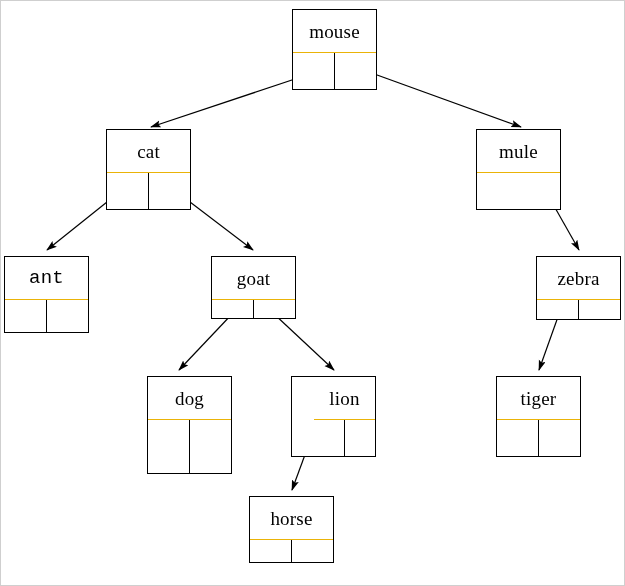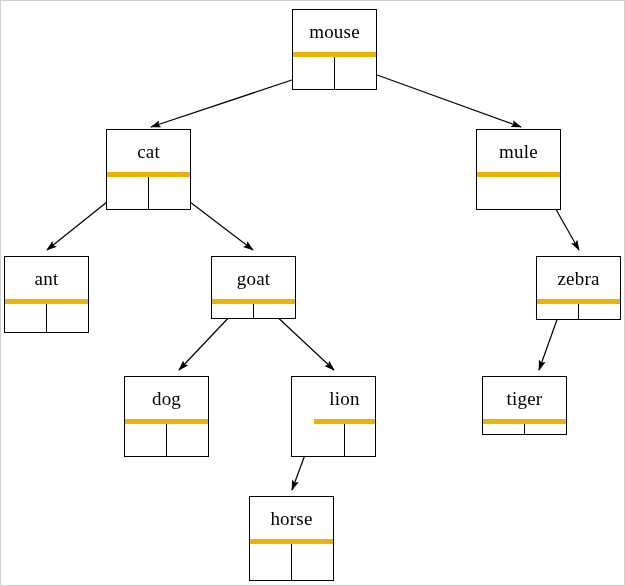--- a/index.html
+++ b/index.html
@@ -33,21 +33,21 @@
     border: 1px solid #000000;
     background: #ffffff;
     display: flex;
     flex-direction: column;
   }
   .node-label {
     flex: 0 0 auto;
     display: flex;
     align-items: center;
     justify-content: center;
-    border-bottom: 5px solid #eab308;
+    border-bottom: 1px solid #eab308;
     font-size: 19px;
     line-height: 1;
     color: #000000;
     letter-spacing: 0.2px;
     user-select: none;
   }
   .node-pointers {
     flex: 1 1 auto;
     display: flex;
   }
@@ -99,62 +99,62 @@
         </div>
       </div>
       <div class="node" style="left: 475px; top: 128px; width: 85px; height: 81px; gap: 39px;">
         <div class="node-label" style="height: 42px;">mule</div>
         <div class="node-pointers">
           <div class="ptr-left"></div>
           <div class="ptr-right"></div>
         </div>
       </div>
       <div class="node" style="left: 3px; top: 255px; width: 85px; height: 77px;">
-        <div class="node-label" style="height: 42px;">ant</div>
+        <div class="node-label" style="height: 42px; font-family: Liberation Mono, monospace;">ant</div>
         <div class="node-pointers">
           <div class="ptr-left"></div>
           <div class="ptr-right"></div>
         </div>
       </div>
       <div class="node" style="left: 210px; top: 255px; width: 85px; height: 63px;">
         <div class="node-label" style="height: 42px;">goat</div>
         <div class="node-pointers">
           <div class="ptr-left"></div>
           <div class="ptr-right"></div>
         </div>
       </div>
       <div class="node" style="left: 535px; top: 255px; width: 85px; height: 64px;">
         <div class="node-label" style="height: 42px;">zebra</div>
         <div class="node-pointers">
           <div class="ptr-left"></div>
           <div class="ptr-right"></div>
         </div>
       </div>
-      <div class="node" style="left: 123px; top: 375px; width: 85px; height: 81px;">
+      <div class="node" style="left: 146px; top: 375px; width: 85px; height: 98px;">
         <div class="node-label" style="height: 42px;">dog</div>
         <div class="node-pointers">
           <div class="ptr-left"></div>
           <div class="ptr-right"></div>
         </div>
       </div>
       <div class="node" style="left: 290px; top: 375px; width: 85px; height: 81px; padding-left: 22px;">
         <div class="node-label" style="height: 42px;">lion</div>
         <div class="node-pointers">
           <div class="ptr-left"></div>
           <div class="ptr-right"></div>
         </div>
       </div>
-      <div class="node" style="left: 481px; top: 375px; width: 85px; height: 59px;">
+      <div class="node" style="left: 495px; top: 375px; width: 85px; height: 81px;">
         <div class="node-label" style="height: 42px;">tiger</div>
         <div class="node-pointers">
           <div class="ptr-left"></div>
           <div class="ptr-right"></div>
         </div>
       </div>
-      <div class="node" style="left: 248px; top: 495px; width: 85px; height: 85px;">
+      <div class="node" style="left: 248px; top: 495px; width: 85px; height: 67px;">
         <div class="node-label" style="height: 42px;">horse</div>
         <div class="node-pointers">
           <div class="ptr-left"></div>
           <div class="ptr-right"></div>
         </div>
       </div>
     </div>
 
 </div>
 

